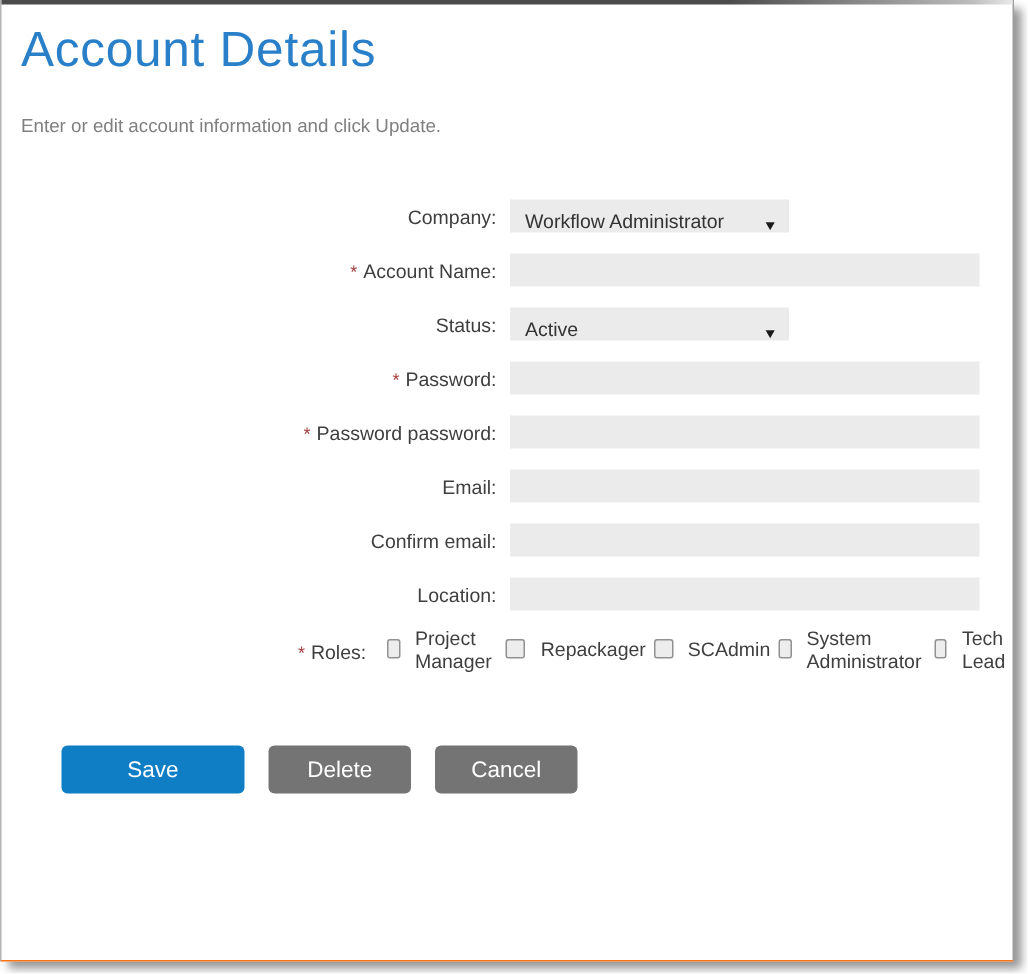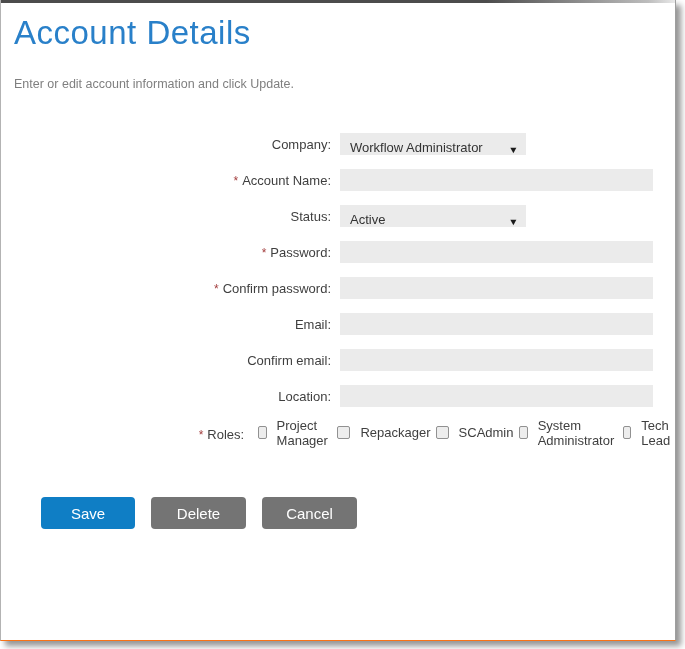--- a/index.html
+++ b/index.html
@@ -61,21 +61,21 @@
     background:#ededed; border:1px solid #919191; border-radius:2px;
   }
   .role-item .role-label { font-size:13px; color:#3f3f3f; }
 
   .button-bar { margin:53px 0 0 27px; display:flex; }
   .btn {
     height:32px; border:none; border-radius:4px; color:#ffffff;
     font-size:15px; font-family:"Liberation Sans", sans-serif;
     margin-right:16px; cursor:pointer;
   }
-  .btn-save   { width:94px; background:#0f7ec5; }
+  .btn-save   { width:122px; background:#0f7ec5; }
   .btn-gray   { width:95px;  background:#747474; }
 </style>
 </head>
 <body>
 
 <div class="frame">
   <div class="panel">
     <div class="top-edge"></div>
 
     <div class="content">
@@ -117,21 +117,21 @@
           <div class="label-cell">
             <span class="req">*</span><span>Password:</span>
           </div>
           <div class="value-cell">
             <input type="password" class="text-input" value="" style="">
           </div>
         </div>
 
         <div class="form-row">
           <div class="label-cell">
-            <span class="req">*</span><span>Confirm password:</span>
+            <span class="req">*</span><span>Password password:</span>
           </div>
           <div class="value-cell">
             <input type="password" class="text-input" value="" style="">
           </div>
         </div>
 
         <div class="form-row">
           <div class="label-cell"><span>Email:</span></div>
           <div class="value-cell">
             <input type="text" class="text-input" value="" style="">

